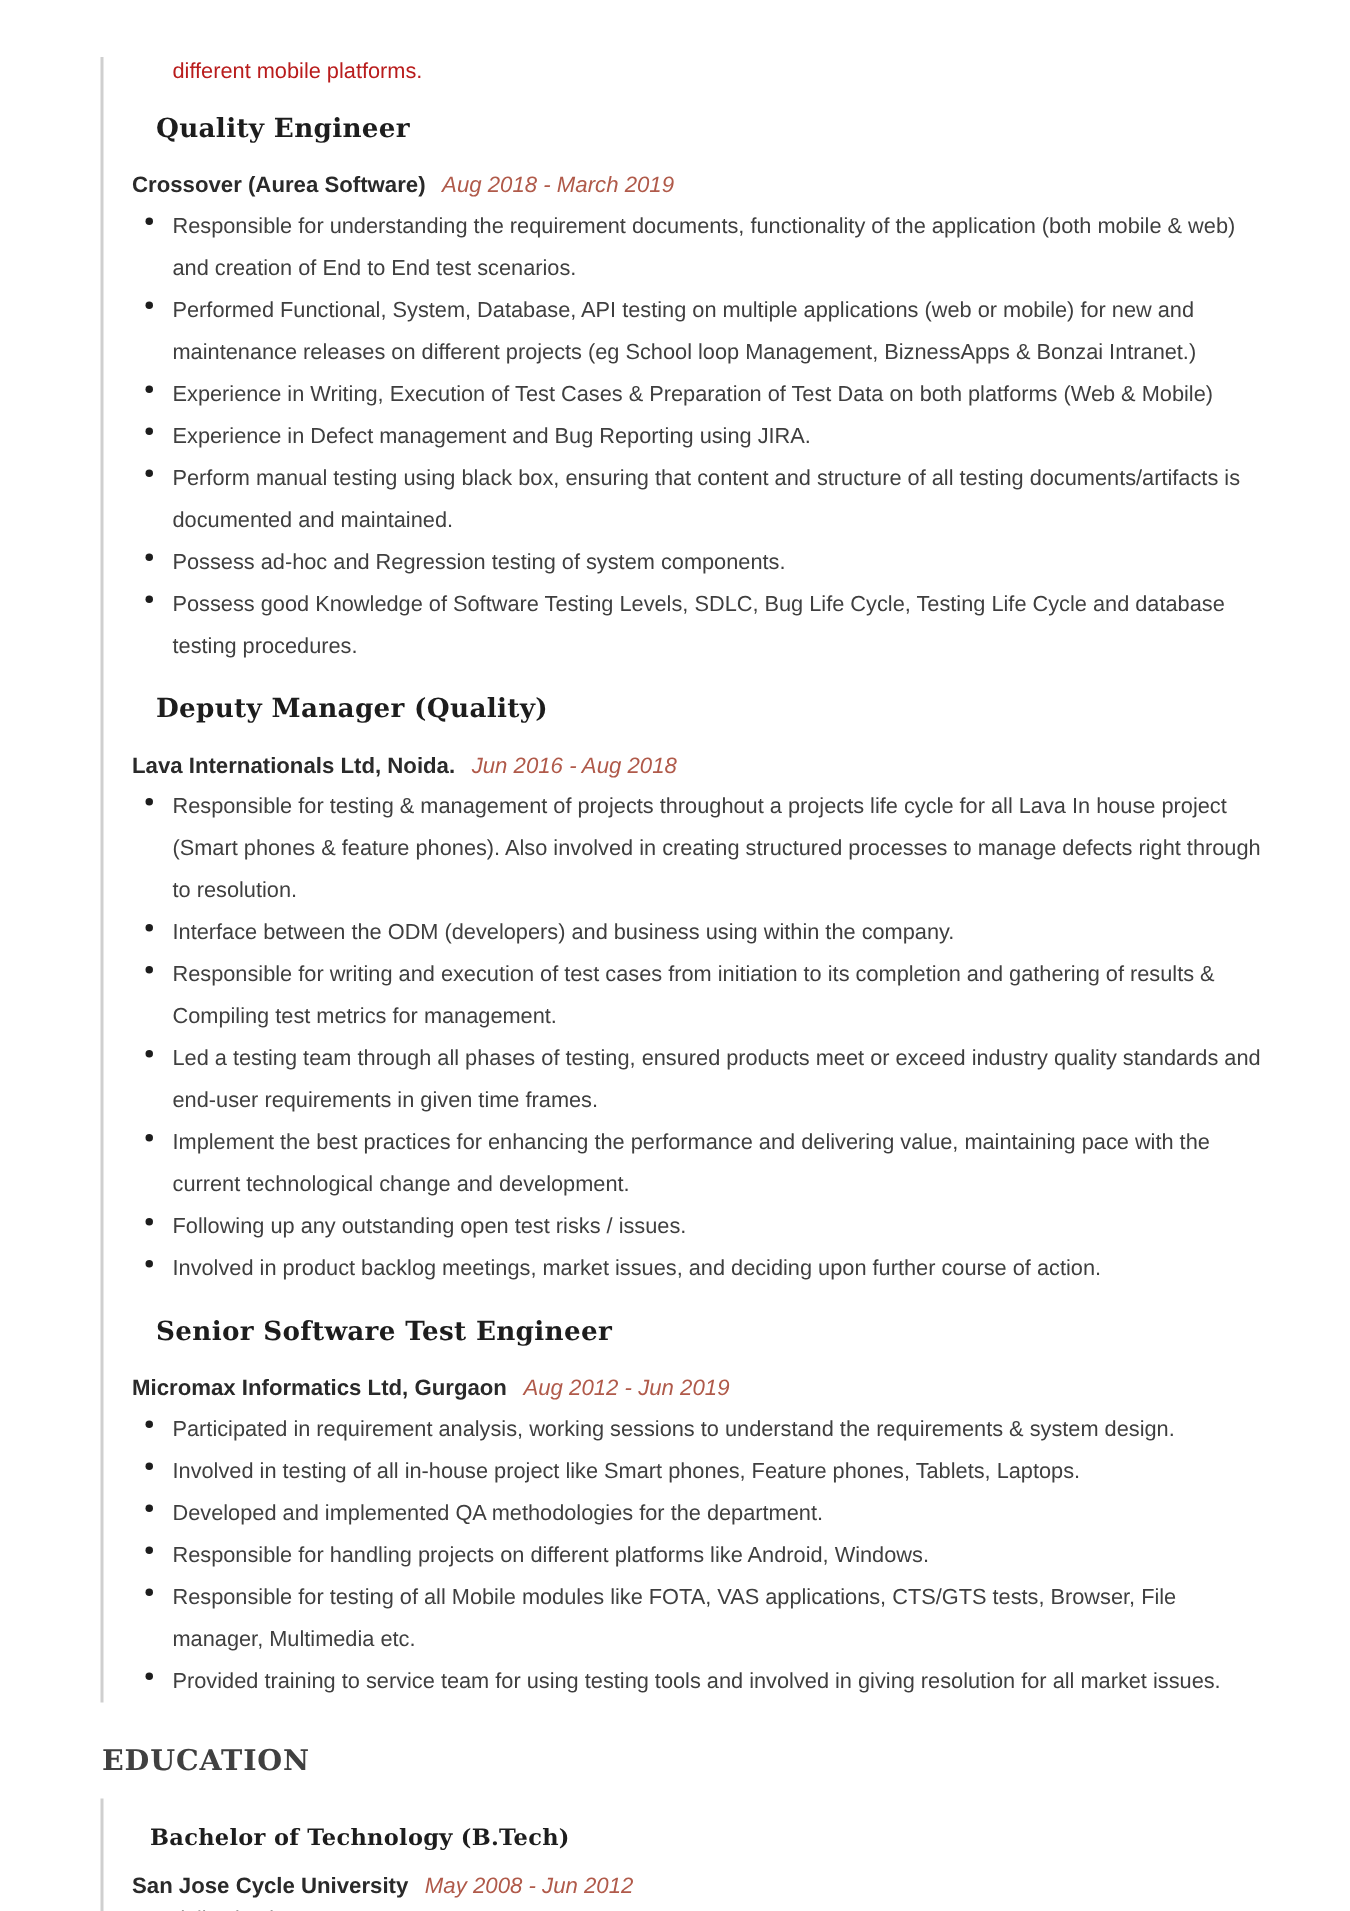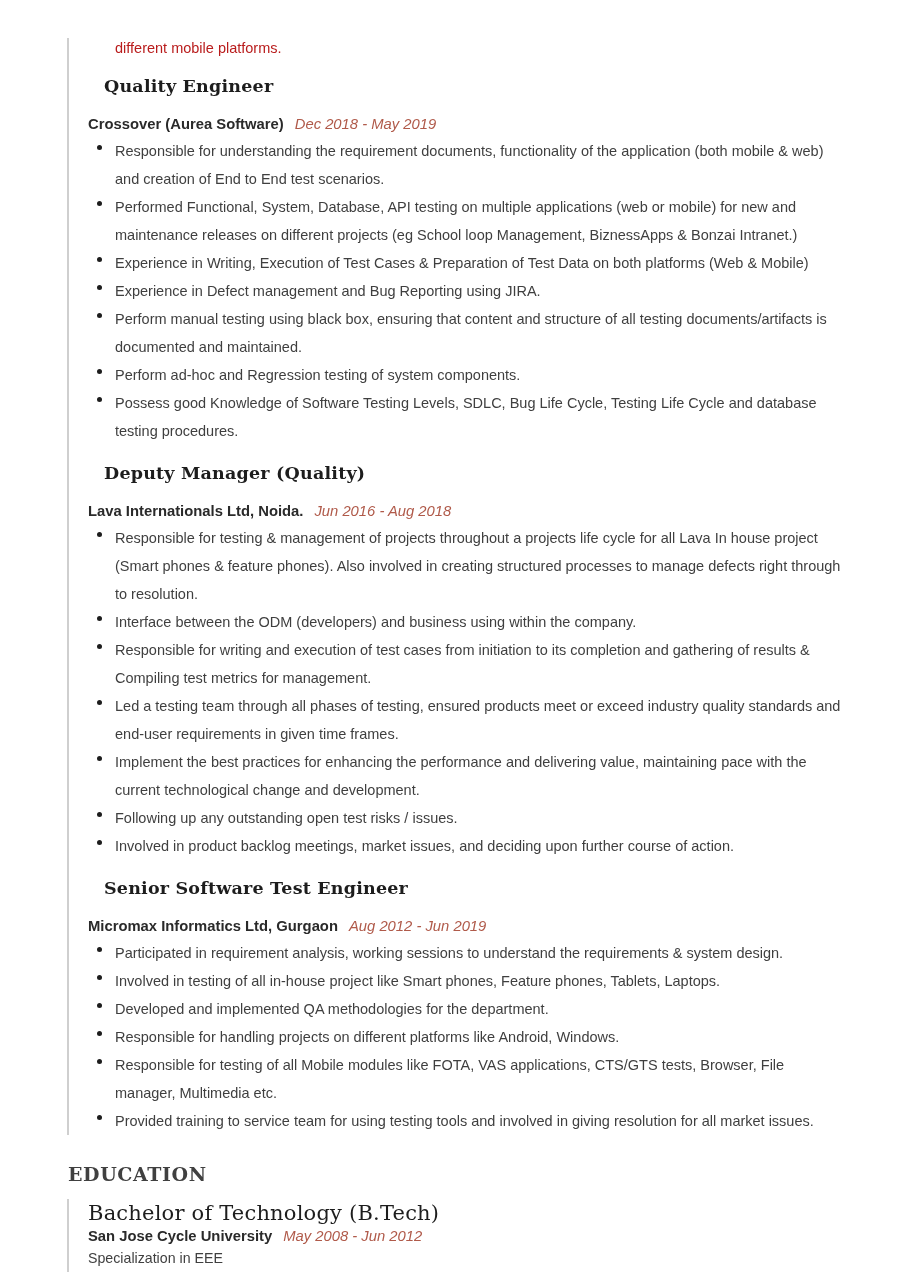--- a/index.html
+++ b/index.html
@@ -47,46 +47,46 @@
     font-family: "DejaVu Serif", serif;
     font-size: 19px; font-weight: bold; letter-spacing: 0.6px;
     color: #404040; margin: 0 0 14px 1px;
   }
   .edu-entry {
     border-left: 2px solid #cfcfcf;
     padding: 3px 0 4px 19px;
   }
   .degree {
     font-family: "DejaVu Serif", serif;
-    font-size: 21px; font-weight: normal; line-height: 22px;
-    color: #1d1d1d; margin: 0; letter-spacing: 0.2px;
+    font-size: 15px; font-weight: bold; line-height: 22px;
+    color: #1d1d1d; margin: 12px; letter-spacing: 0.2px;
   }
   .edu-meta { margin: 2px 0 2px 0; font-size: 14.8px; line-height: 20px; }
   .edu-detail { margin: 0; font-size: 14.2px; line-height: 20px; color: #3f3f3f; }
 </style>
 </head>
 <body>
 
 <div class="page">
 
   <section>
     <div class="timeline">
 
       <p class="continuation">different mobile platforms.</p>
 
       <div class="job">
         <h3 class="job-title">Quality Engineer</h3>
-        <p class="job-meta"><span class="company">Crossover (Aurea Software)</span><span class="dates">Dec 2018 - May 2019</span></p>
+        <p class="job-meta"><span class="company">Crossover (Aurea Software)</span><span class="dates">Aug 2018 - March 2019</span></p>
         <ul class="bullets">
           <li>Responsible for understanding the requirement documents, functionality of the application (both mobile &amp; web) and creation of End to End test scenarios.</li>
           <li>Performed Functional, System, Database, API testing on multiple applications (web or mobile) for new and maintenance releases on different projects (eg School loop Management, BiznessApps &amp; Bonzai Intranet.)</li>
           <li>Experience in Writing, Execution of Test Cases &amp; Preparation of Test Data on both platforms (Web &amp; Mobile)</li>
           <li>Experience in Defect management and Bug Reporting using JIRA.</li>
           <li>Perform manual testing using black box, ensuring that content and structure of all testing documents/artifacts is documented and maintained.</li>
-          <li>Perform ad-hoc and Regression testing of system components.</li>
+          <li>Possess ad-hoc and Regression testing of system components.</li>
           <li>Possess good Knowledge of Software Testing Levels, SDLC, Bug Life Cycle, Testing Life Cycle and database testing procedures.</li>
         </ul>
       </div>
 
       <div class="job">
         <h3 class="job-title">Deputy Manager (Quality)</h3>
         <p class="job-meta"><span class="company">Lava Internationals Ltd, Noida.</span><span class="dates">Jun 2016 - Aug 2018</span></p>
         <ul class="bullets">
           <li>Responsible for testing &amp; management of projects throughout a projects life cycle for all Lava In house project (Smart phones &amp; feature phones). Also involved in creating structured processes to manage defects right through to resolution.</li>
           <li>Interface between the ODM (developers) and business using within the company.</li>

